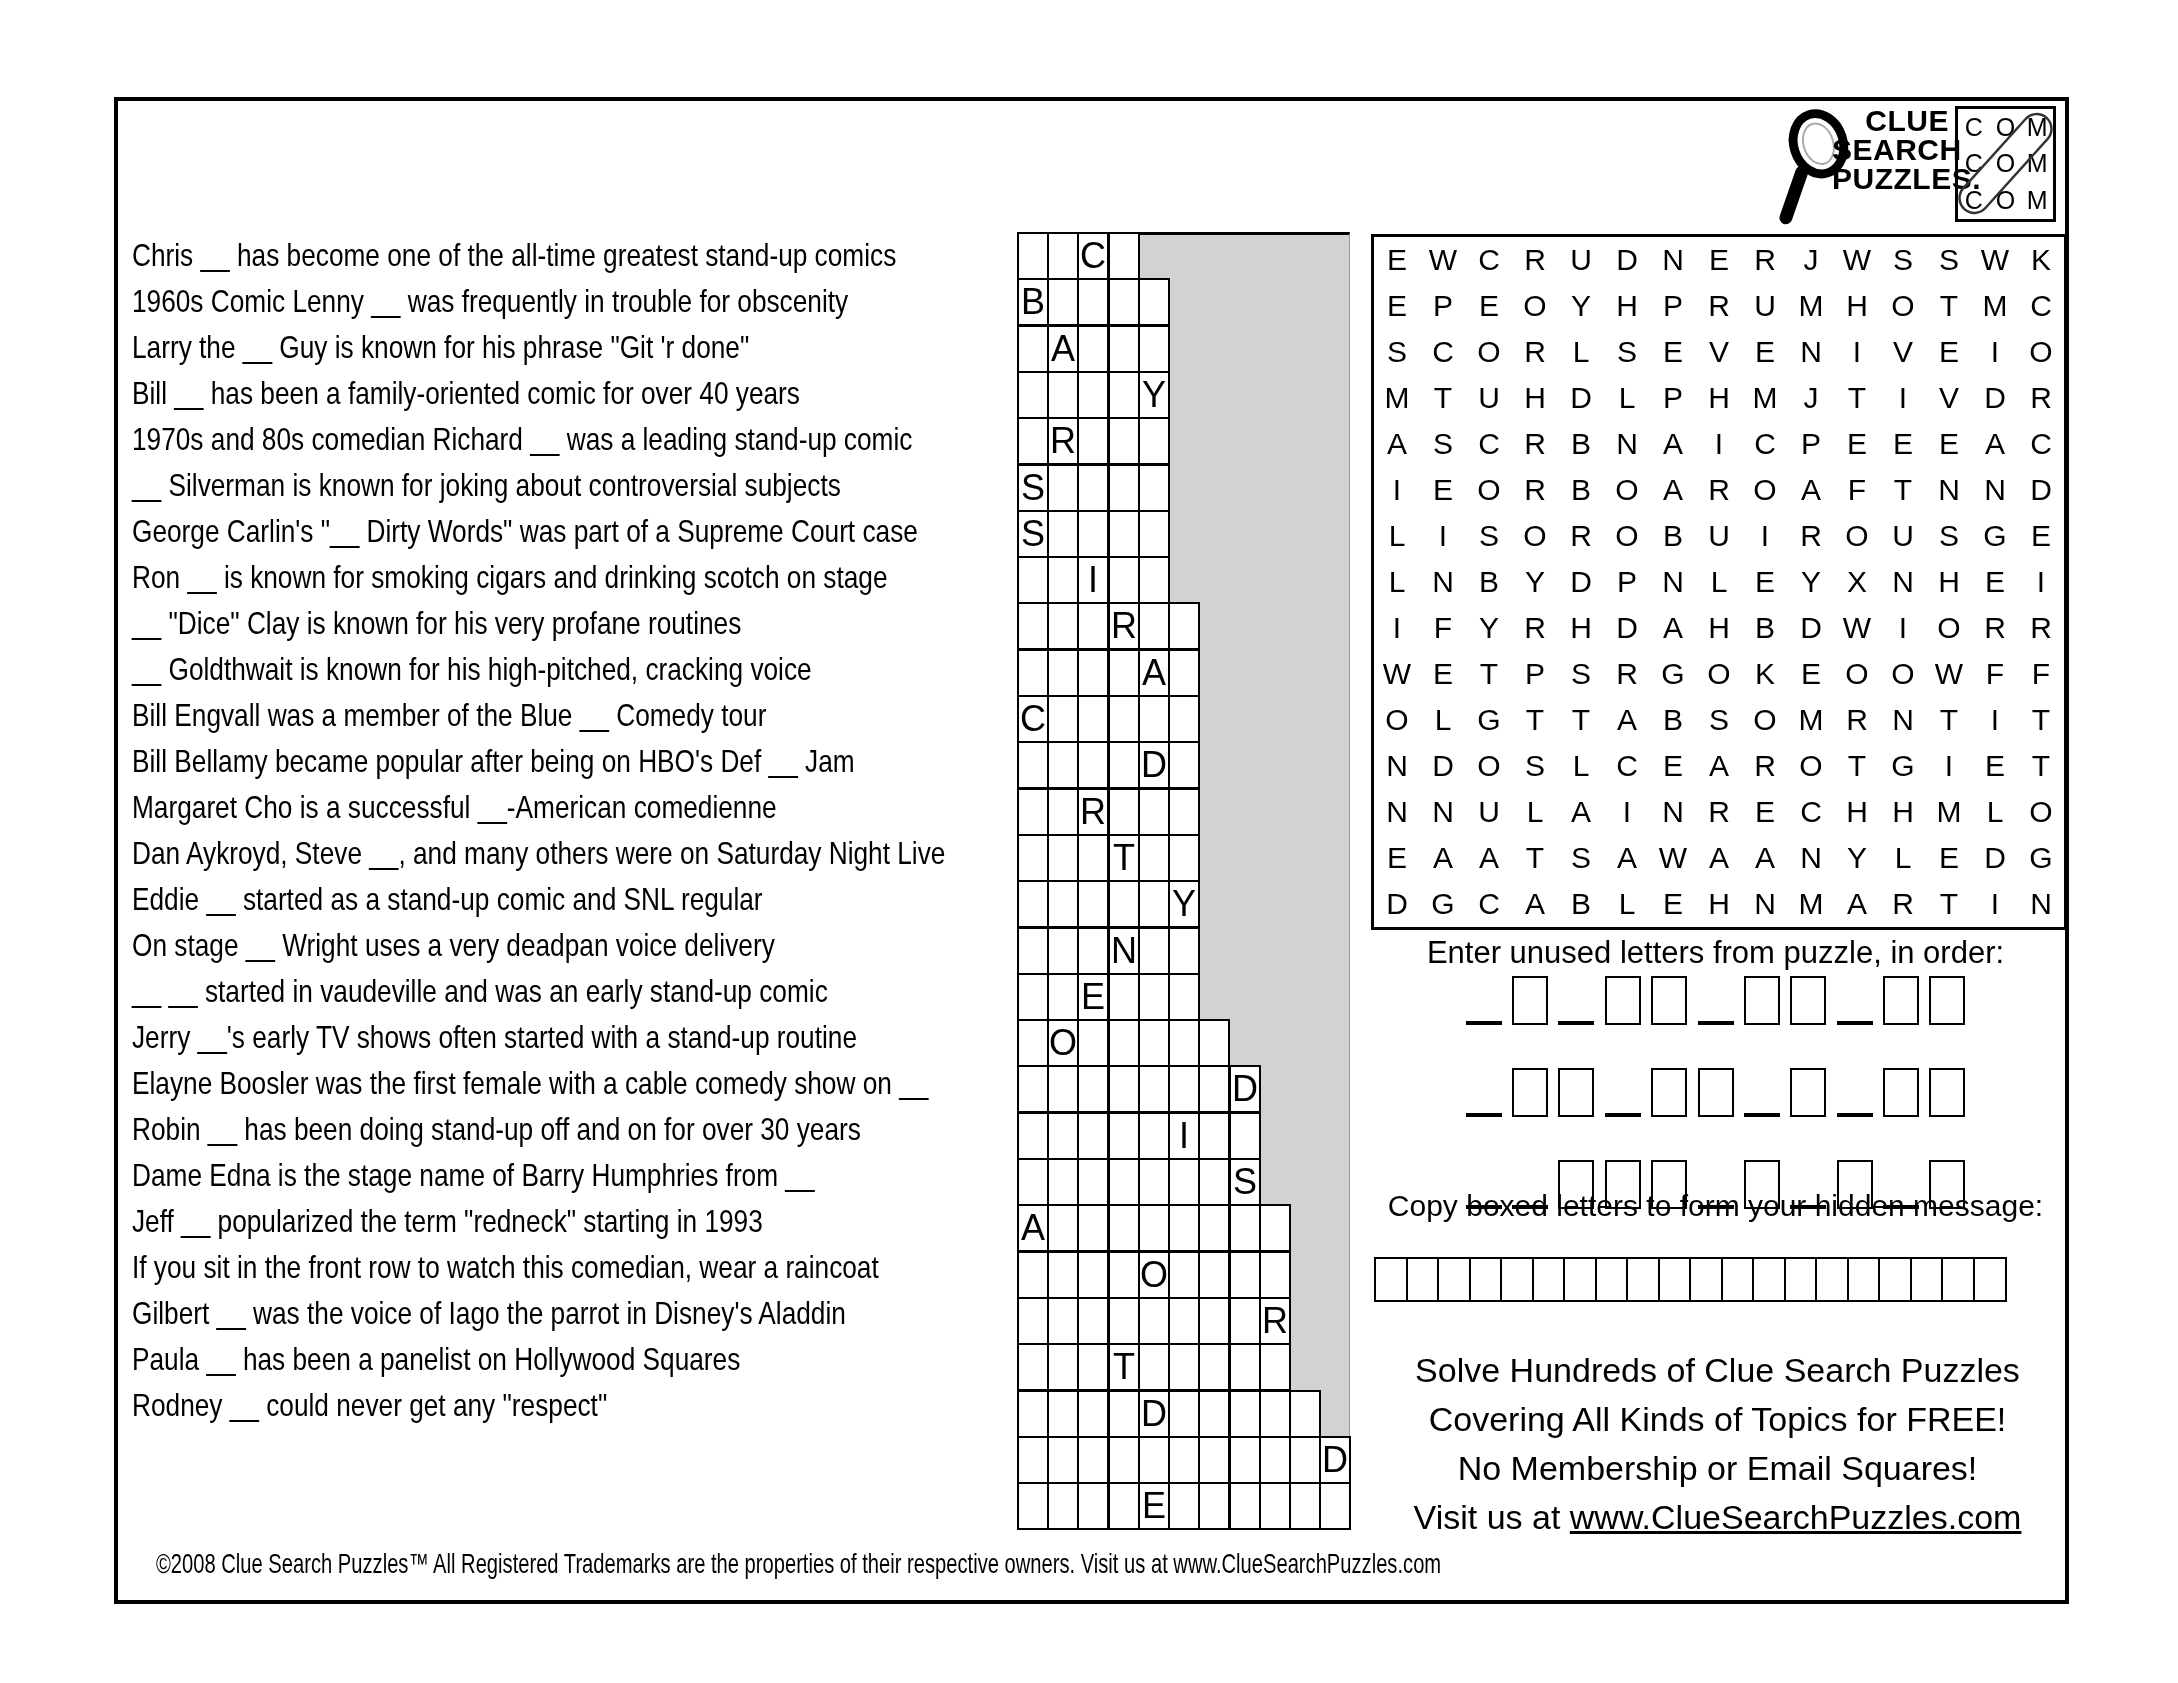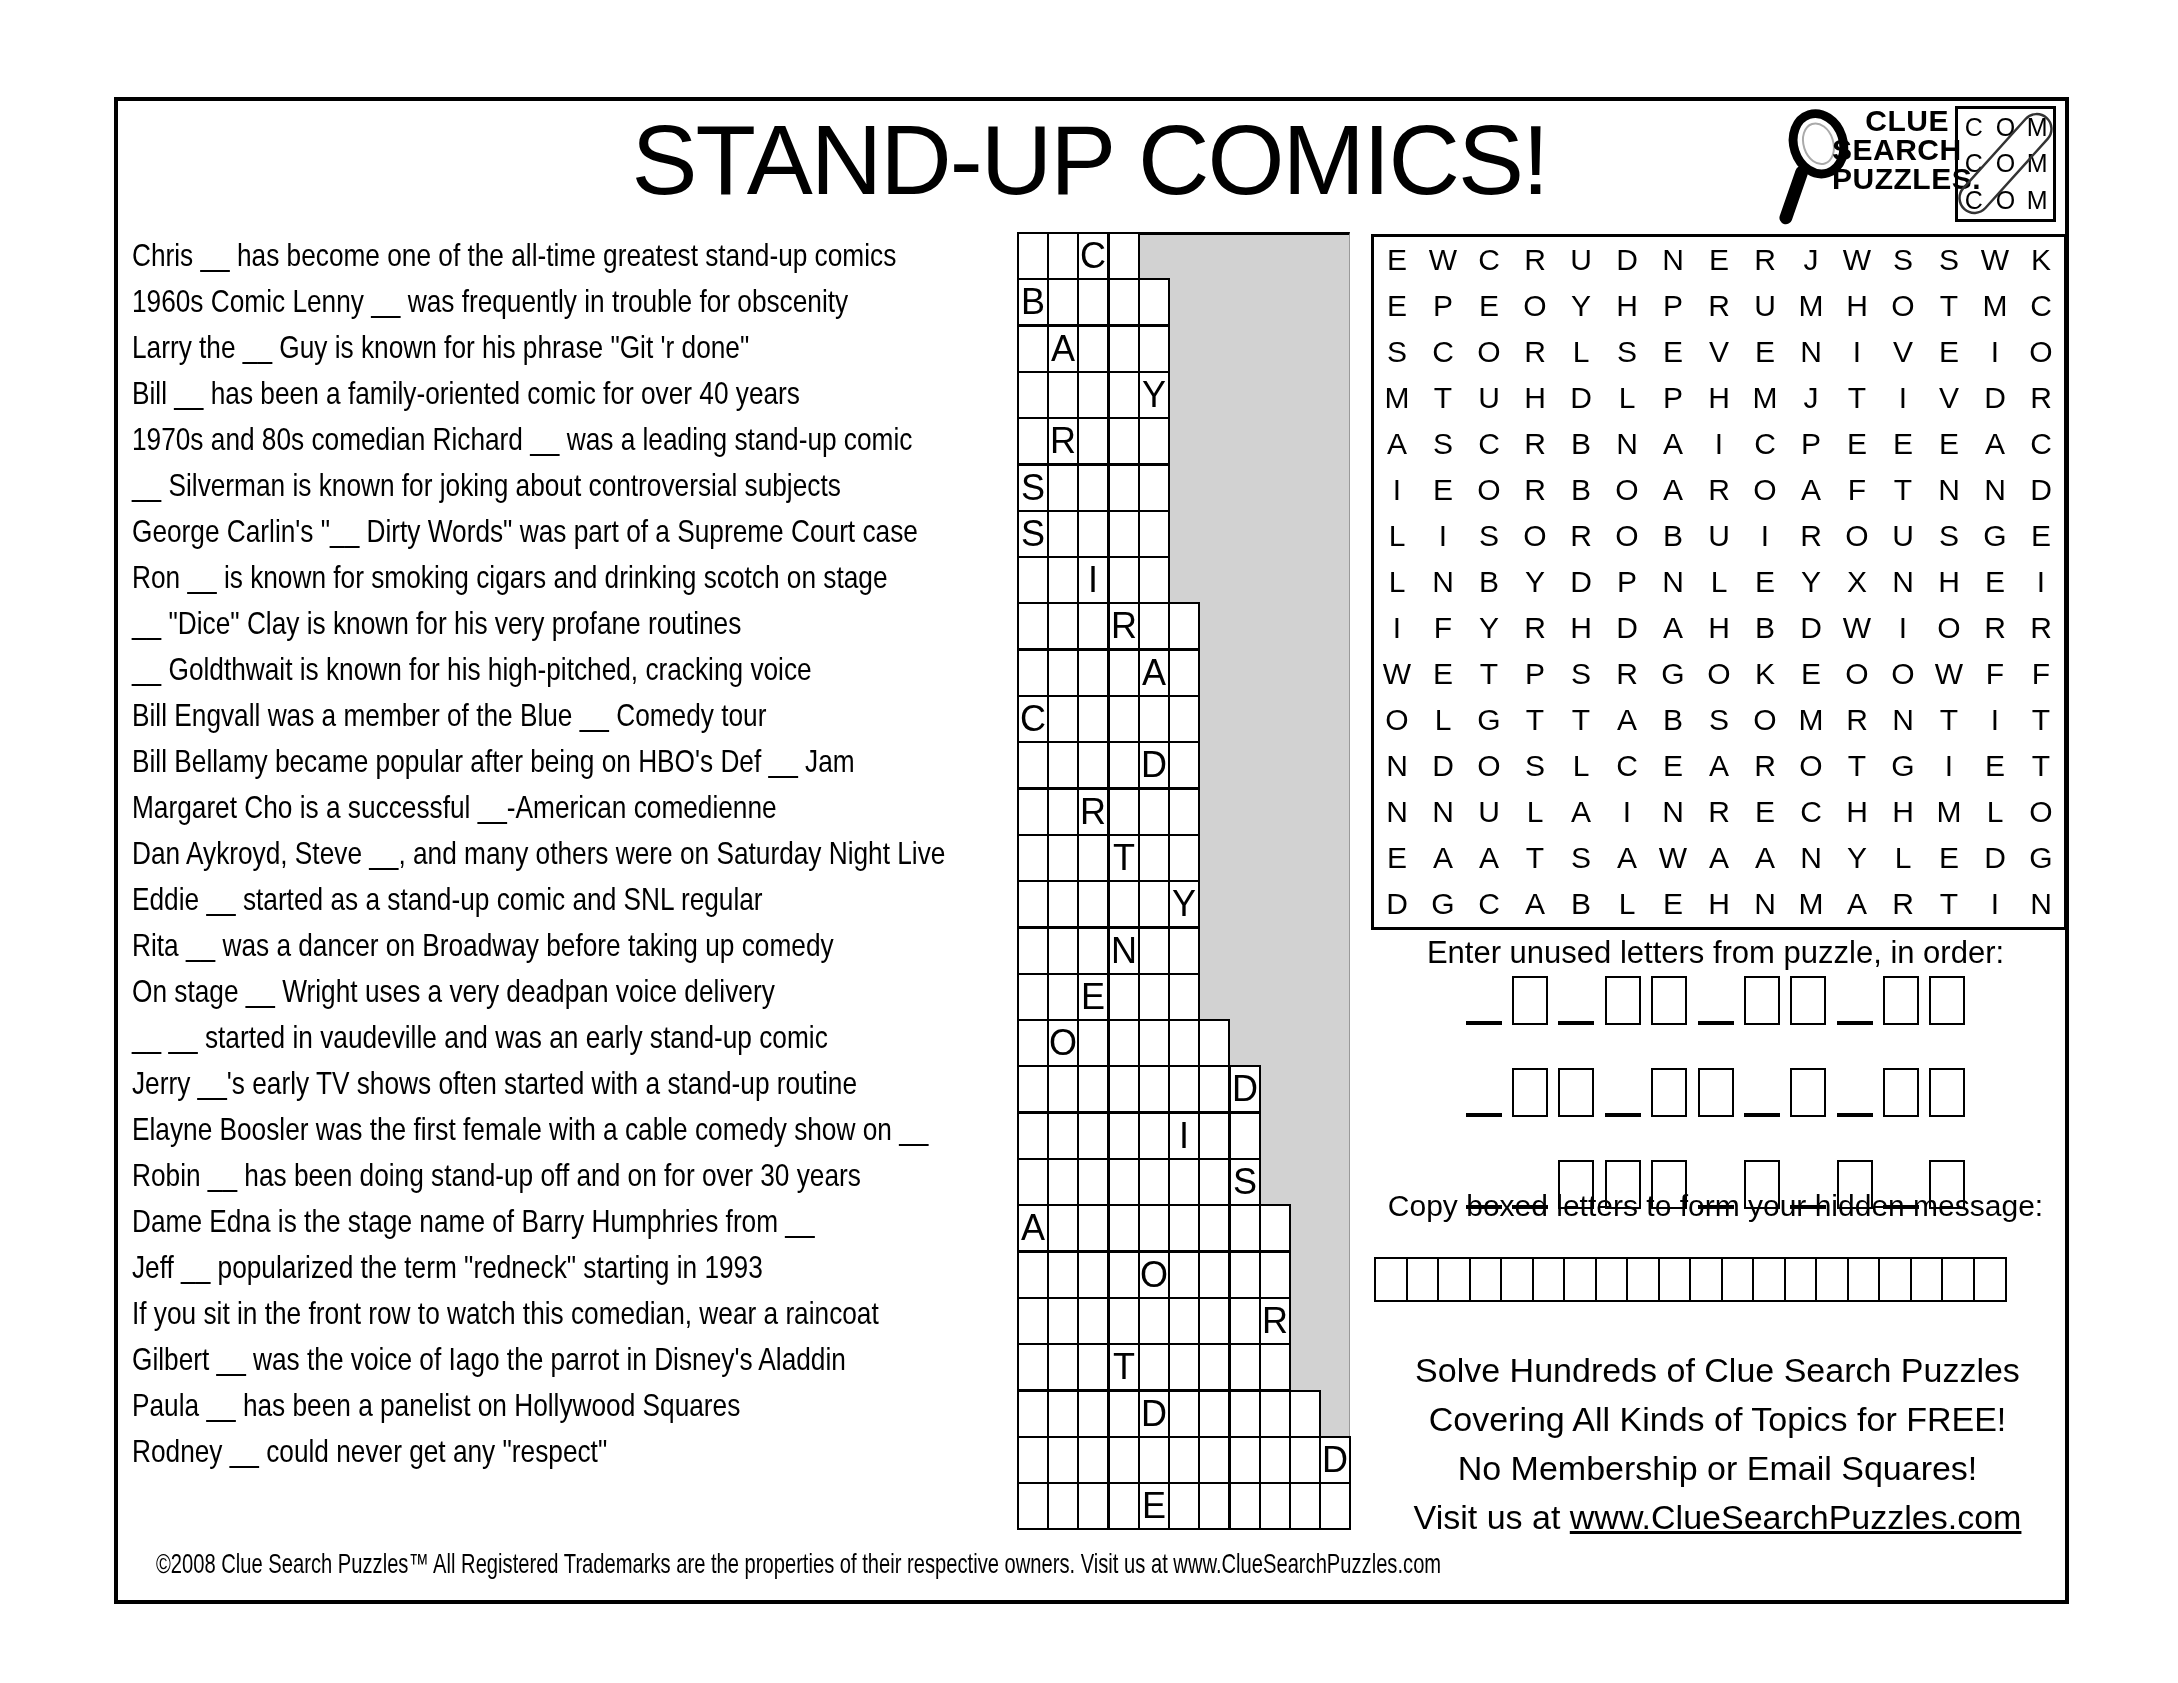--- a/index.html
+++ b/index.html
@@ -50,21 +50,20 @@
   .com-oval{position:absolute;inset:0;}
   .magnifier{position:absolute;left:0;top:2px;}
 </style>
 </head>
 <body>
 
 <div id="page">
 
   <div class="frame"></div>
 
-  <div class="title">STAND-UP COMICS!</div>
 
   <div class="logo">
     <svg class="magnifier" width="79" height="121" viewBox="0 0 80 122">
       <ellipse cx="44" cy="40" rx="25" ry="31" transform="rotate(-18 44 40)" fill="#fff" stroke="#000" stroke-width="9"></ellipse>
       <ellipse cx="44" cy="40" rx="15" ry="21" transform="rotate(-18 44 40)" fill="none" stroke="#aaa" stroke-width="2"></ellipse>
       <line x1="27" y1="69" x2="11" y2="115" stroke="#000" stroke-width="13" stroke-linecap="round"></line>
     </svg>
     <div class="logo-text">
       <div>CLUE</div>
       <div>SEARCH</div>
@@ -126,23 +125,20 @@
         <span>Bill Bellamy became popular after being on HBO's Def __ Jam</span>
       </div>
       <div class="clue">
         <span>Margaret Cho is a successful __-American comedienne</span>
       </div>
       <div class="clue">
         <span>Dan Aykroyd, Steve __, and many others were on Saturday Night Live</span>
       </div>
       <div class="clue">
         <span>Eddie __ started as a stand-up comic and SNL regular</span>
-      </div>
-      <div class="clue">
-        <span>Rita __ was a dancer on Broadway before taking up comedy</span>
       </div>
       <div class="clue">
         <span>On stage __ Wright uses a very deadpan voice delivery</span>
       </div>
       <div class="clue">
         <span>__ __ started in vaudeville and was an early stand-up comic</span>
       </div>
       <div class="clue">
         <span>Jerry __'s early TV shows often started with a stand-up routine</span>
       </div>

